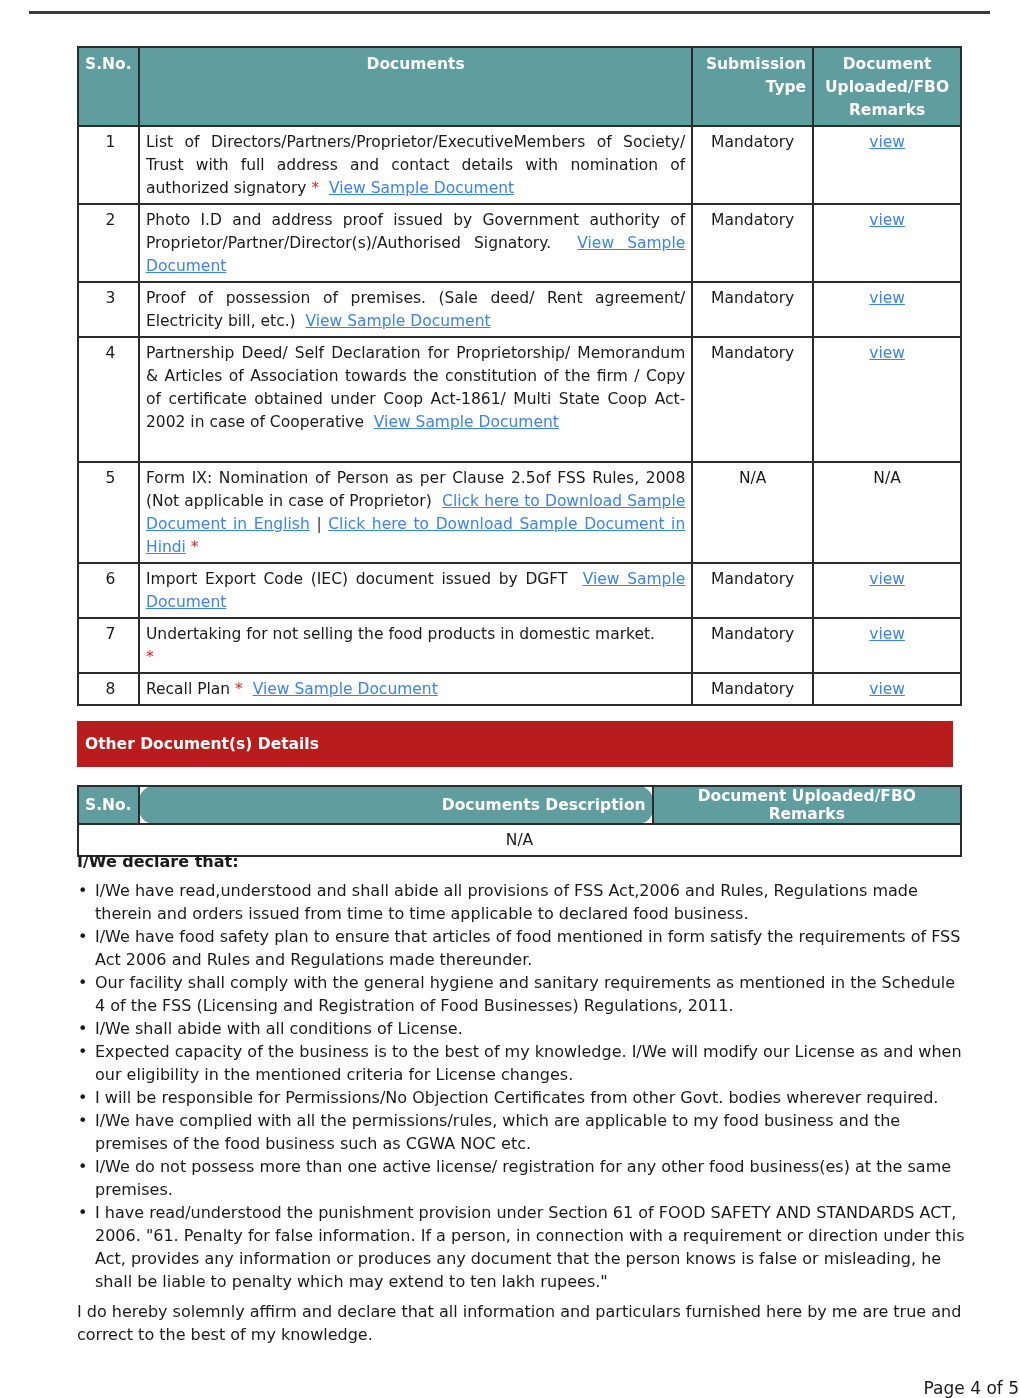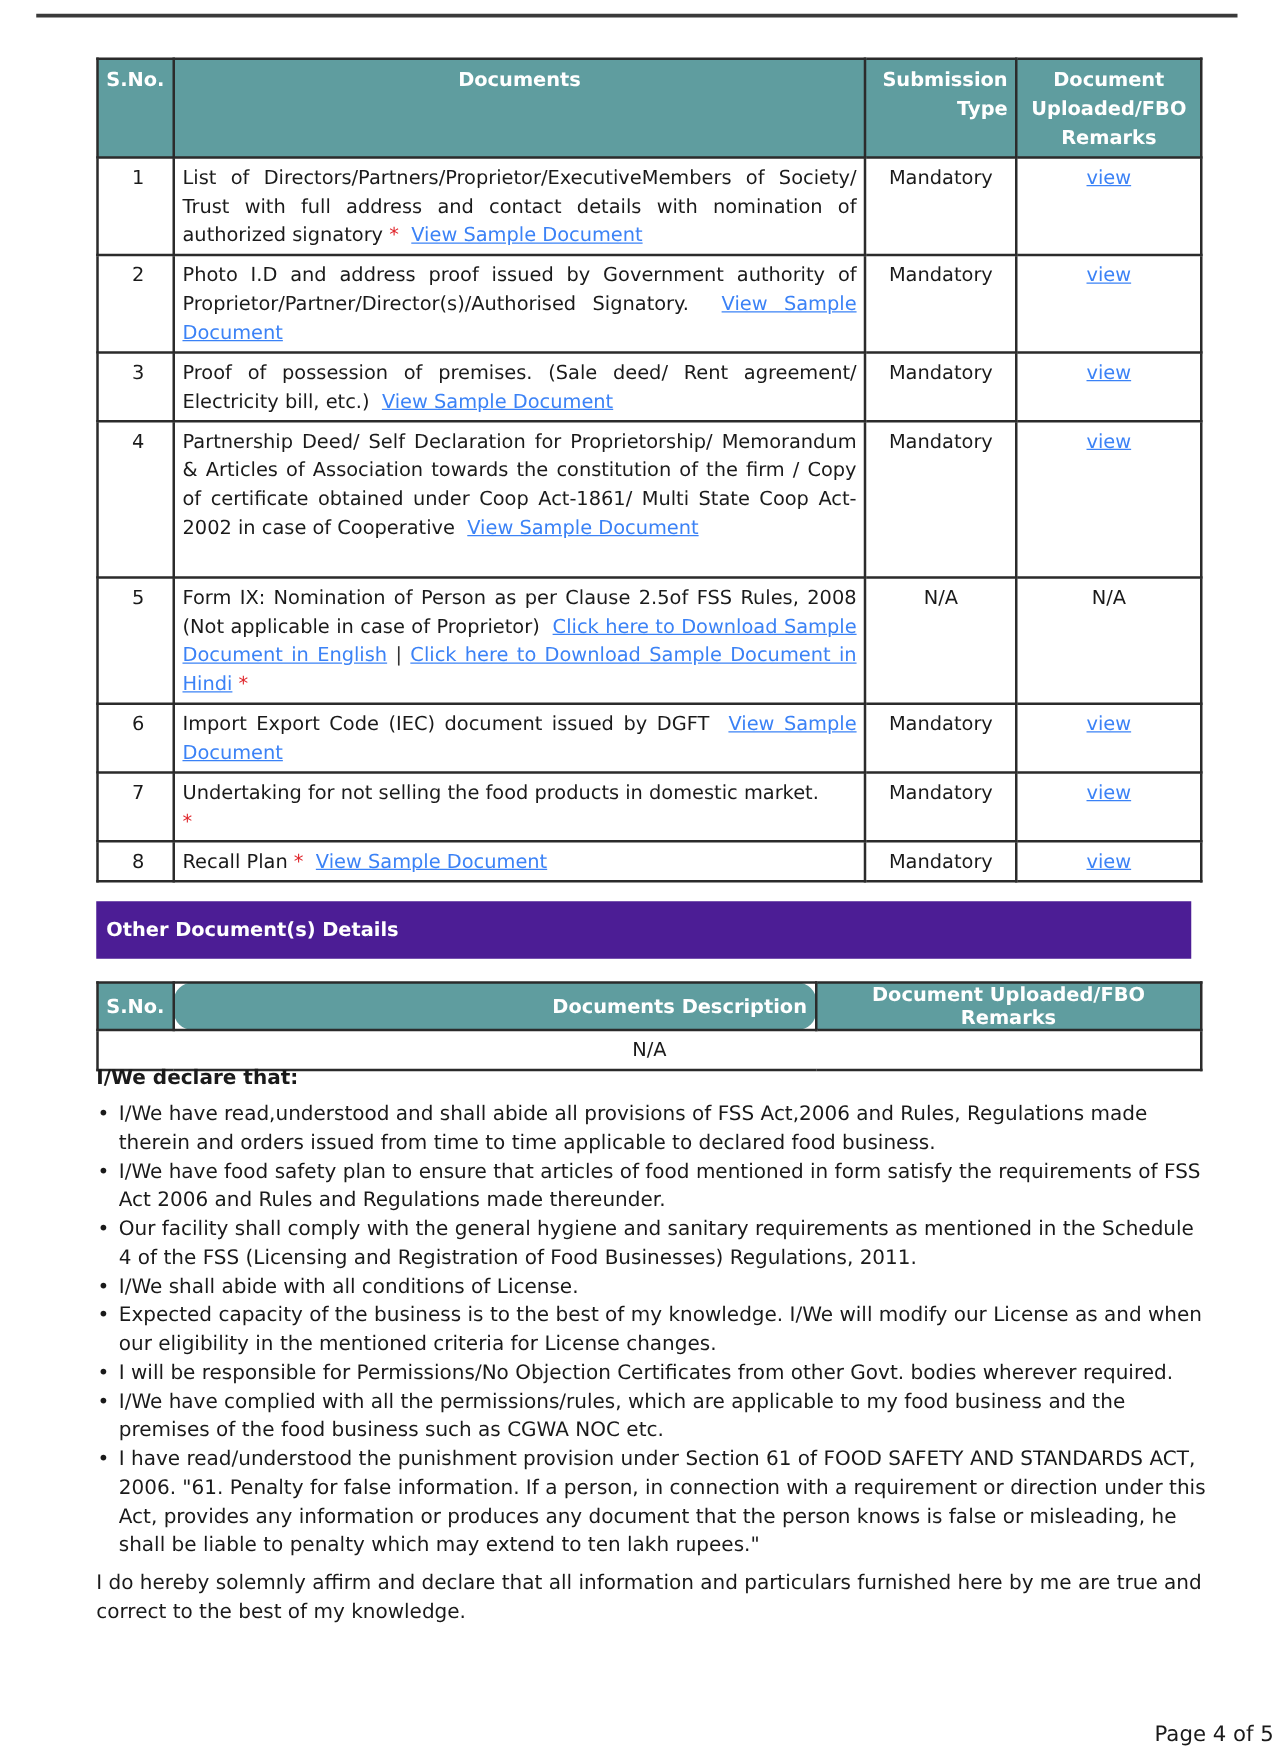--- a/index.html
+++ b/index.html
@@ -31,21 +31,21 @@
     td.c-sno { text-align: center; padding-left: 10px; }
     td.c-desc { text-align: justify; }
     td.c-type { text-align: center; margin-top: 44px; }
     td.c-rem { text-align: center; }
     a.lnk { color: #3b82f6; text-decoration: underline; }
     .req { color: #e0262c; }
     .sep { color: #333; }
 
     .other-bar {
       position: absolute; left: 77px; top: 721px; width: 876px; height: 46px;
-      background: #4c1d95; color: #ffffff; font-weight: bold; font-size: 15.5px;
+      background: #b91c1c; color: #ffffff; font-weight: bold; font-size: 15.5px;
       line-height: 46px; padding-left: 8px; box-sizing: border-box;
     }
     .other-table {
       position: absolute; left: 77px; top: 785px; width: 885px;
       font-size: 15.5px;
     }
     .other-table th {
       background: #5f9d9f; color: #fff; font-weight: bold;
       border: 2px solid #2b2b2b; height: 30px; padding: 0 6px;
     }
@@ -166,18 +166,19 @@
 <div class="declare">
   <div class="declare-title">I/We declare that:</div>
   <ul>
     <li>I/We have read,understood and shall abide all provisions of FSS Act,2006 and Rules, Regulations made therein and orders issued from time to time applicable to declared food business.</li>
     <li>I/We have food safety plan to ensure that articles of food mentioned in form satisfy the requirements of FSS Act 2006 and Rules and Regulations made thereunder.</li>
     <li>Our facility shall comply with the general hygiene and sanitary requirements as mentioned in the Schedule 4 of the FSS (Licensing and Registration of Food Businesses) Regulations, 2011.</li>
     <li>I/We shall abide with all conditions of License.</li>
     <li>Expected capacity of the business is to the best of my knowledge. I/We will modify our License as and when our eligibility in the mentioned criteria for License changes.</li>
     <li>I will be responsible for Permissions/No Objection Certificates from other Govt. bodies wherever required.</li>
     <li>I/We have complied with all the permissions/rules, which are applicable to my food business and the premises of the food business such as CGWA NOC etc.</li>
+    <li>I/We do not possess more than one active license/ registration for any other food business(es) at the same premises.</li>
     <li>I have read/understood the punishment provision under Section 61 of FOOD SAFETY AND STANDARDS ACT, 2006. "61. Penalty for false information. If a person, in connection with a requirement or direction under this Act, provides any information or produces any document that the person knows is false or misleading, he shall be liable to penalty which may extend to ten lakh rupees."</li>
   </ul>
   <div class="affirm">I do hereby solemnly affirm and declare that all information and particulars furnished here by me are true and correct to the best of my knowledge.</div>
 </div>
 
 <div class="page-num">Page 4 of 5</div>
 
 </body></html>

